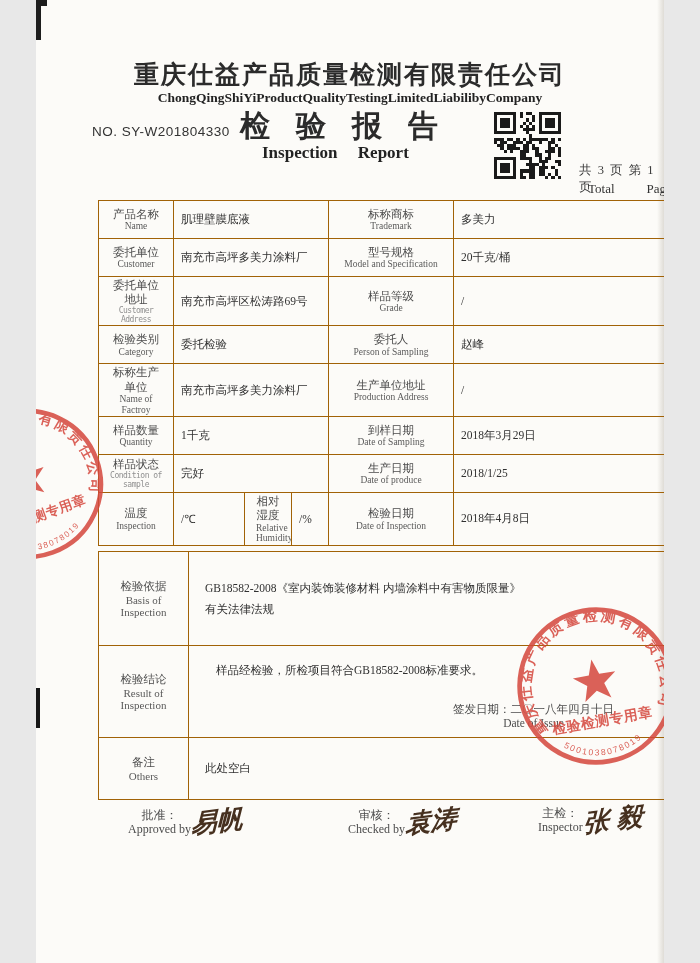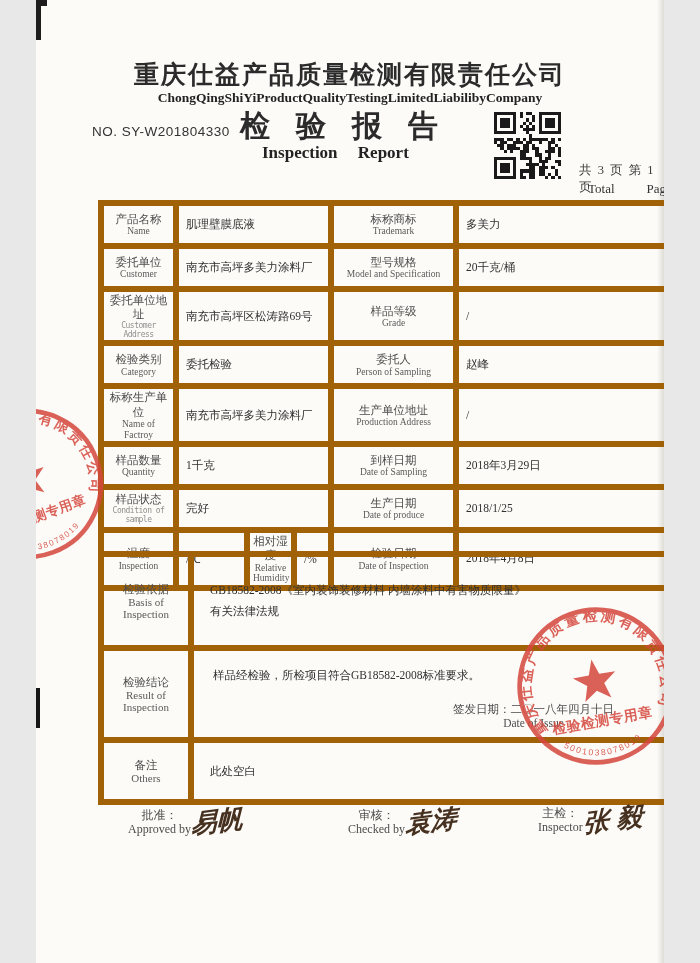--- a/index.html
+++ b/index.html
@@ -16,21 +16,21 @@
   .title-zh{position:absolute;top:106px;left:204px;font-family:"Liberation Sans",sans-serif;
       font-weight:bold;font-size:30px;letter-spacing:26px;color:#2b2b2b;white-space:nowrap;}
   .title-en{position:absolute;top:143px;left:226px;font-weight:bold;font-size:17px;
       word-spacing:16px;color:#222;}
   .pages-zh{position:absolute;top:162px;left:543px;font-size:12.5px;letter-spacing:1.5px;color:#3a3a3a;}
   .total-page{position:absolute;top:181px;left:552px;font-size:13px;color:#333;display:flex;gap:32px;}
   
   .qr{position:absolute;top:112px;left:458px;width:67px;height:67px;}
   
   table{border-collapse:collapse;table-layout:fixed;}
-  td{border:6px solid #a16207;padding:1px 3px;overflow:hidden;}
+  td{border:1px solid #a16207;padding:1px 11px;overflow:hidden;}
   #t1{position:absolute;left:62px;top:200px;width:578px;z-index:1;}
   #t1 td{height:35px;}
   #t2{position:absolute;left:62px;top:551px;width:578px;z-index:1;}
   .lab{text-align:center;}
   .zh{font-size:11.5px;color:#4c4c4c;display:block;line-height:1.25;}
   .en{font-size:9.5px;color:#5a5a5a;display:block;line-height:1.1;}
   .val{font-size:11.5px;color:#303030;padding-left:7px;}
   #t1 tr:nth-child(3) .en1,#t1 tr:nth-child(7) .en1{
       font-family:"DejaVu Sans Mono",monospace;font-size:8px;color:#8f8f8f;letter-spacing:-0.5px;}
   #t2 .val2{font-size:11.5px;color:#303030;padding-left:16px;line-height:1.8;vertical-align:middle;}

